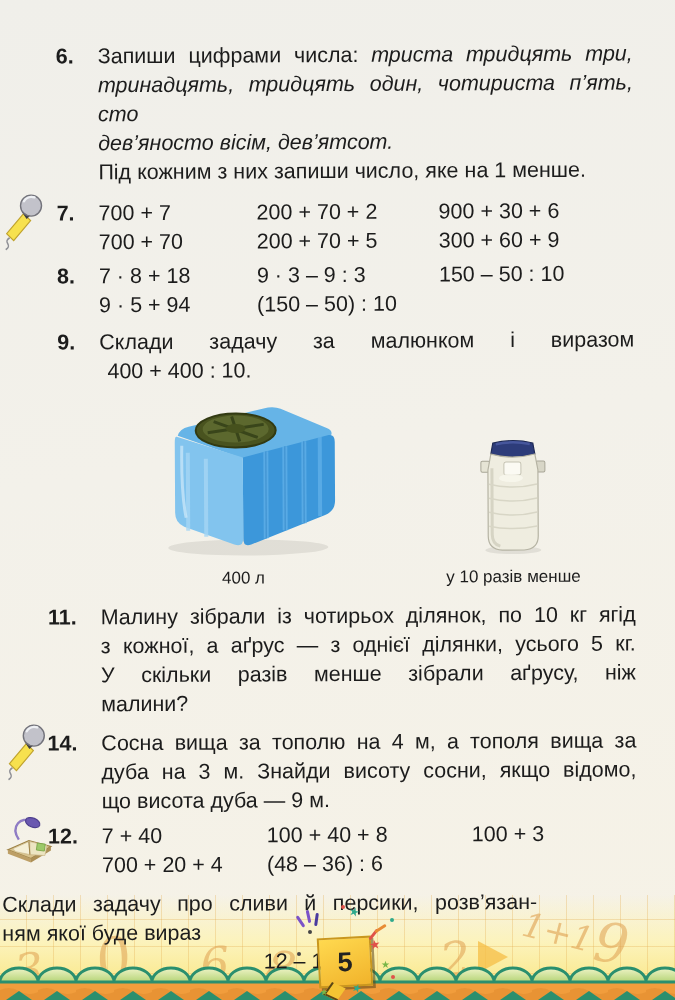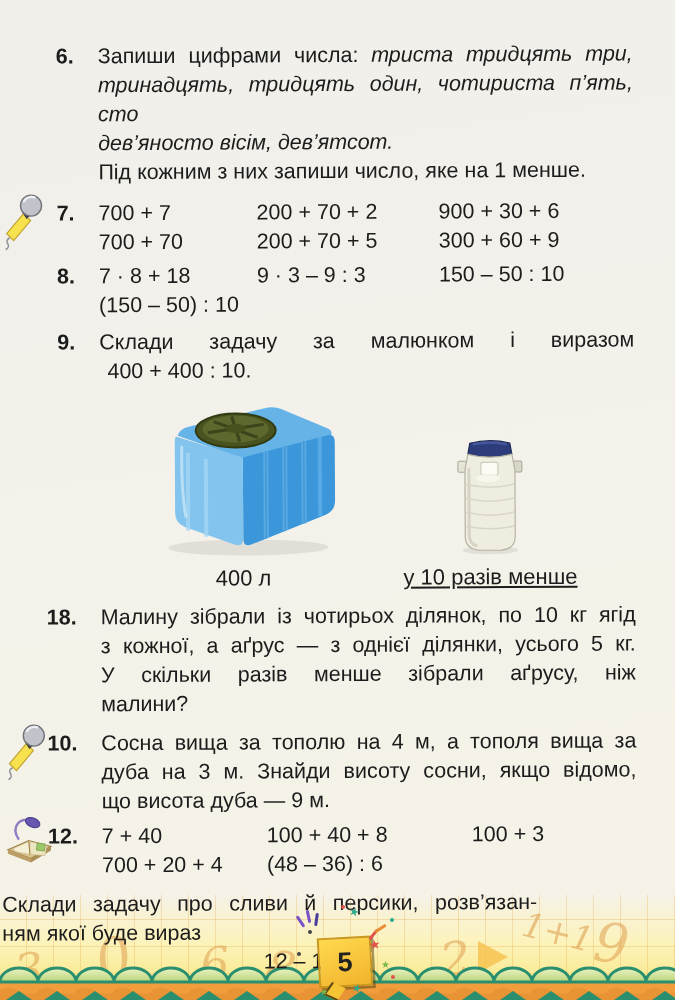--- a/index.html
+++ b/index.html
@@ -15,21 +15,21 @@
   .pbody{flex:0 0 535px;width:535px;font-size:21.5px;line-height:29px;}
   .jl{text-align:justify;text-align-last:justify;}
   .it{font-style:italic;}
   .expr-grid{display:grid;font-size:21.5px;line-height:29px;}
   .g78{grid-template-columns:158px 182px 1fr;}
   .g12{grid-template-columns:165px 205px 1fr;}
   .mark-icon{position:absolute;left:2px;top:-7px;}
   .nb-icon{position:absolute;left:2px;top:-9px;}
   .figure{display:flex;align-items:flex-end;margin:12px 0 0 148px;}
   .fig-col{text-align:center;}
-  .fig-cap{font-size:22px;line-height:29px;margin-top:2px;}
+  .fig-cap{font-size:17px;line-height:29px;margin-top:2px;}
   .center-expr{text-align:center;font-size:21.5px;line-height:29px;margin-left:100px;width:430px;}
 
   
   .footer-band{
     position:absolute;left:0;bottom:0;width:675px;height:105px;z-index:1;overflow:hidden;
     background:
       repeating-linear-gradient(90deg, rgba(226,168,74,0) 0 26px, rgba(226,168,74,.30) 26px 27px),
       repeating-linear-gradient(0deg,  rgba(226,168,74,0) 0 26px, rgba(226,168,74,.30) 26px 27px),
       linear-gradient(to bottom, rgba(252,250,235,0) 0%, rgba(253,243,180,.85) 45%, #f9e478 100%);
   }
@@ -96,20 +96,21 @@
       </div>
     </div>
 
     <div class="problem" style="margin-bottom:8px;">
       <div class="pmark">8.</div>
       <div class="pbody">
         <div class="expr-grid g78">
           <div>7 · 8 + 18</div>
           <div>9 · 3 – 9 : 3</div>
           <div>150 – 50 : 10</div>
+          <div>9 · 5 + 94</div>
           <div>(150 – 50) : 10</div>
         </div>
       </div>
     </div>
 
     <div class="problem">
       <div class="pmark">9.</div>
       <div class="pbody">
         <div class="jl">Склади задачу за малюнком і виразом</div>
         <div style="padding-left:8px;">400 + 400 : 10.</div>
@@ -138,21 +139,21 @@
           <ellipse cx="88" cy="33" rx="40" ry="17" fill="#49531f" stroke="#323a12" stroke-width="2"></ellipse>
           <ellipse cx="88" cy="31.5" rx="33" ry="13.5" fill="#5c682e"></ellipse>
           <path d="M60,35 L116,27 M84,19 L92,44 M66,24 L110,40" stroke="#39451a" stroke-width="3" fill="none"></path>
           <ellipse cx="88" cy="31" rx="10" ry="4.5" fill="#46511d"></ellipse>
 
           <path d="M34,48 Q33,95 38,120" stroke="#cfeafa" stroke-width="3" opacity="0.7" fill="none"></path>
         </svg>
         </span>
         <div class="fig-cap">400 л</div>
       </div>
-      <div class="fig-col" style="width:176px;margin-left:64px;text-decoration:underline;">
+      <div class="fig-col" style="width:176px;margin-left:87px;">
         <span>
         <svg width="70" height="118" viewBox="0 0 70 118">
           <ellipse cx="35" cy="112" rx="28" ry="4" fill="rgba(60,60,50,0.10)"></ellipse>
 
           <path d="M15,5 Q35,0 55,5 L57,16 Q35,22 13,16 Z" fill="#2d3c7a" stroke="#1e2a55" stroke-width="1.2"></path>
           <path d="M18,6 Q35,2.5 52,6" stroke="#46569c" stroke-width="2.5" fill="none"></path>
 
           <rect x="3" y="23" width="9" height="11" rx="1.5" fill="#e6e4d5" stroke="#a8a697" stroke-width="1"></rect>
           <rect x="58" y="23" width="9" height="11" rx="1.5" fill="#d8d6c7" stroke="#a8a697" stroke-width="1"></rect>
 
@@ -161,41 +162,41 @@
           <path d="M11,46 Q35,52 59,46 M11,60 Q35,66 59,60 M11,74 Q35,80 59,74 M11,88 Q35,93 59,88" stroke="#d8d6c6" stroke-width="1.5" fill="none"></path>
           <rect x="26" y="24" width="17" height="13" rx="2" fill="#fbfaf3" stroke="#c5c3b3" stroke-width="1"></rect>
           <ellipse cx="33" cy="40" rx="12" ry="4" fill="#f7f6ec" opacity="0.9"></ellipse>
         </svg>
         </span>
         <div class="fig-cap">у 10 разів менше</div>
       </div>
     </div>
 
     <div class="problem" style="margin-top:10px;">
-      <div class="pmark">18.</div>
+      <div class="pmark">11.</div>
       <div class="pbody">
         <div class="jl">Малину зібрали із чотирьох ділянок, по 10 кг ягід</div>
         <div class="jl">з кожної, а аґрус — з однієї ділянки, усього 5 кг.</div>
         <div class="jl">У скільки разів менше зібрали аґрусу, ніж</div>
         <div>малини?</div>
       </div>
     </div>
 
     <div class="problem" style="margin-top:10px;">
       <div class="pmark">
         <span class="mark-icon">
           <svg width="44" height="58" viewBox="0 0 44 58">
             <path d="M9,45 C 1,50 13,52 5,57" stroke="#8f9096" stroke-width="1.6" fill="none"></path>
             <polygon points="23,21 30,28 13,48 6,41" fill="#f7e14e" stroke="#c0a32e" stroke-width="1.2"></polygon>
             <polygon points="21.5,19.5 27,14.5 32.5,20.5 26,26.5" fill="#3c3c42"></polygon>
             <circle cx="30.5" cy="13" r="10.5" fill="#c2c2ca" stroke="#73737b" stroke-width="1.4"></circle>
             <path d="M23.5,8.5 A9,8.5 0 0 1 34,4.8" stroke="#eef0f4" stroke-width="2.4" fill="none" stroke-linecap="round"></path>
           </svg>
         </span>
-        <span>10.</span>
+        <span>14.</span>
       </div>
       <div class="pbody">
         <div class="jl">Сосна вища за тополю на 4 м, а тополя вища за</div>
         <div class="jl">дуба на 3 м. Знайди висоту сосни, якщо відомо,</div>
         <div>що висота дуба — 9 м.</div>
       </div>
     </div>
 
     <div class="problem" style="margin-top:6px;">
       <div class="pmark">

